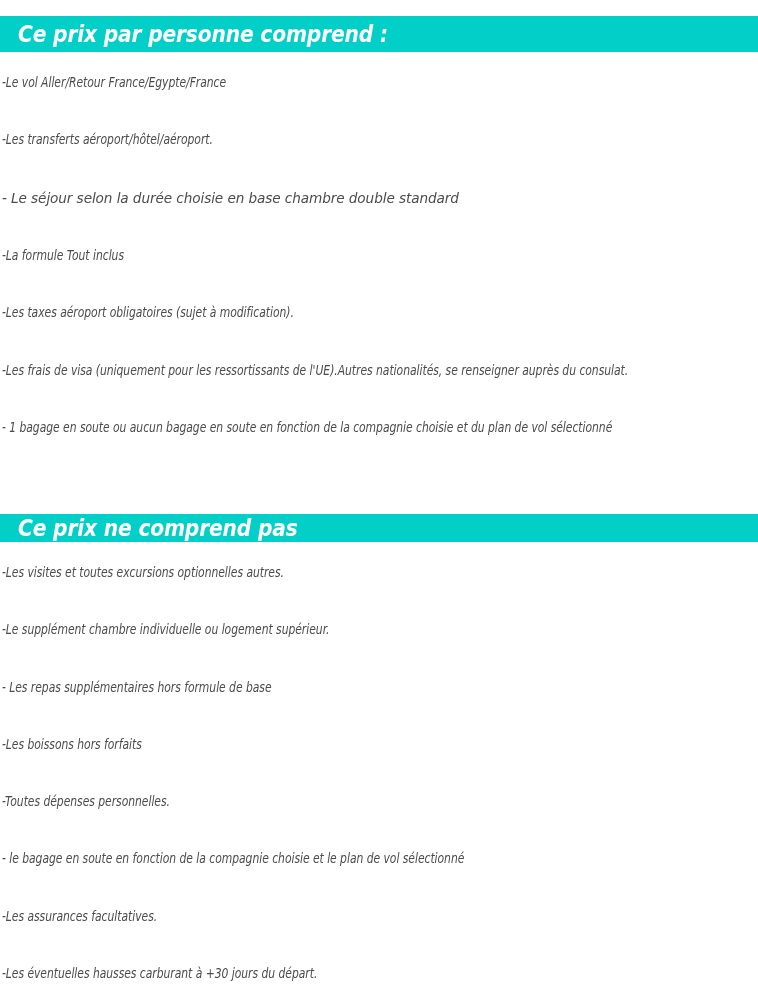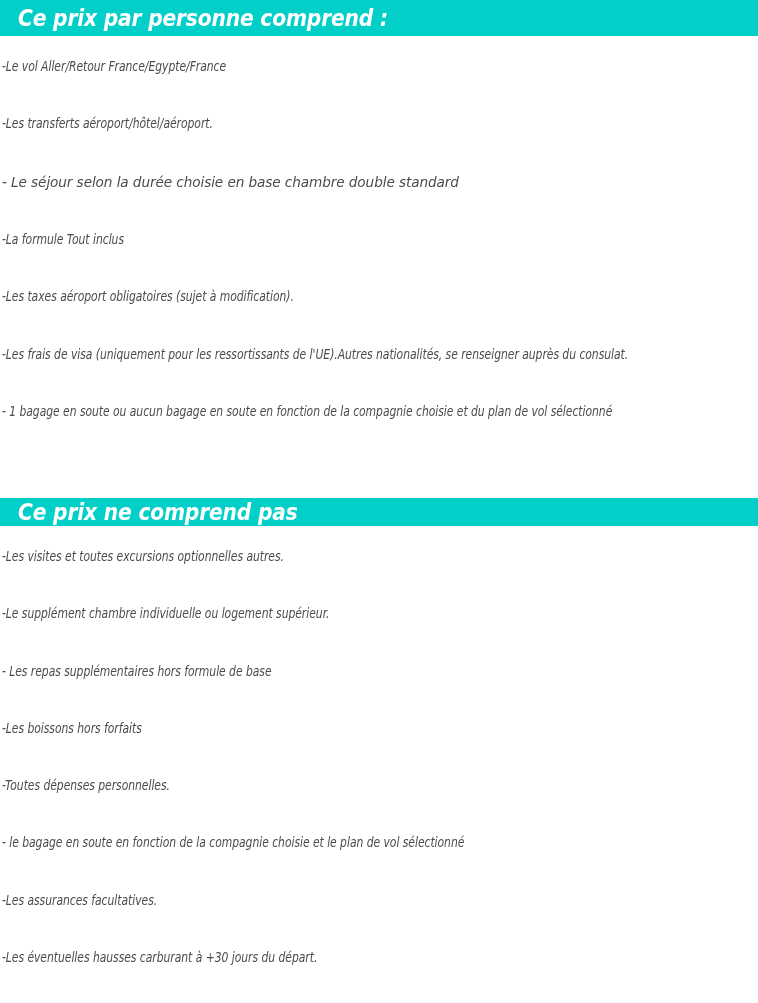--- a/index.html
+++ b/index.html
@@ -38,21 +38,21 @@
     font-style: italic;
     font-weight: bold;
     font-size: 23px;
     line-height: 1;
     letter-spacing: -0.2px;
     transform: scaleX(0.88);
     transform-origin: left center;
     white-space: nowrap;
   }
 
-  #bar-1 { height: 36px; margin-top: 0; }
+  #bar-1 { height: 36px; margin-top: 16px; }
   #bar-2 { height: 28px; }
 
   
   .section-body {
     padding: 0 4px 0 2px;
     margin-top: 22px;
   }
   .body-line {
     font-family: "DejaVu Sans", sans-serif;
     font-style: italic;

